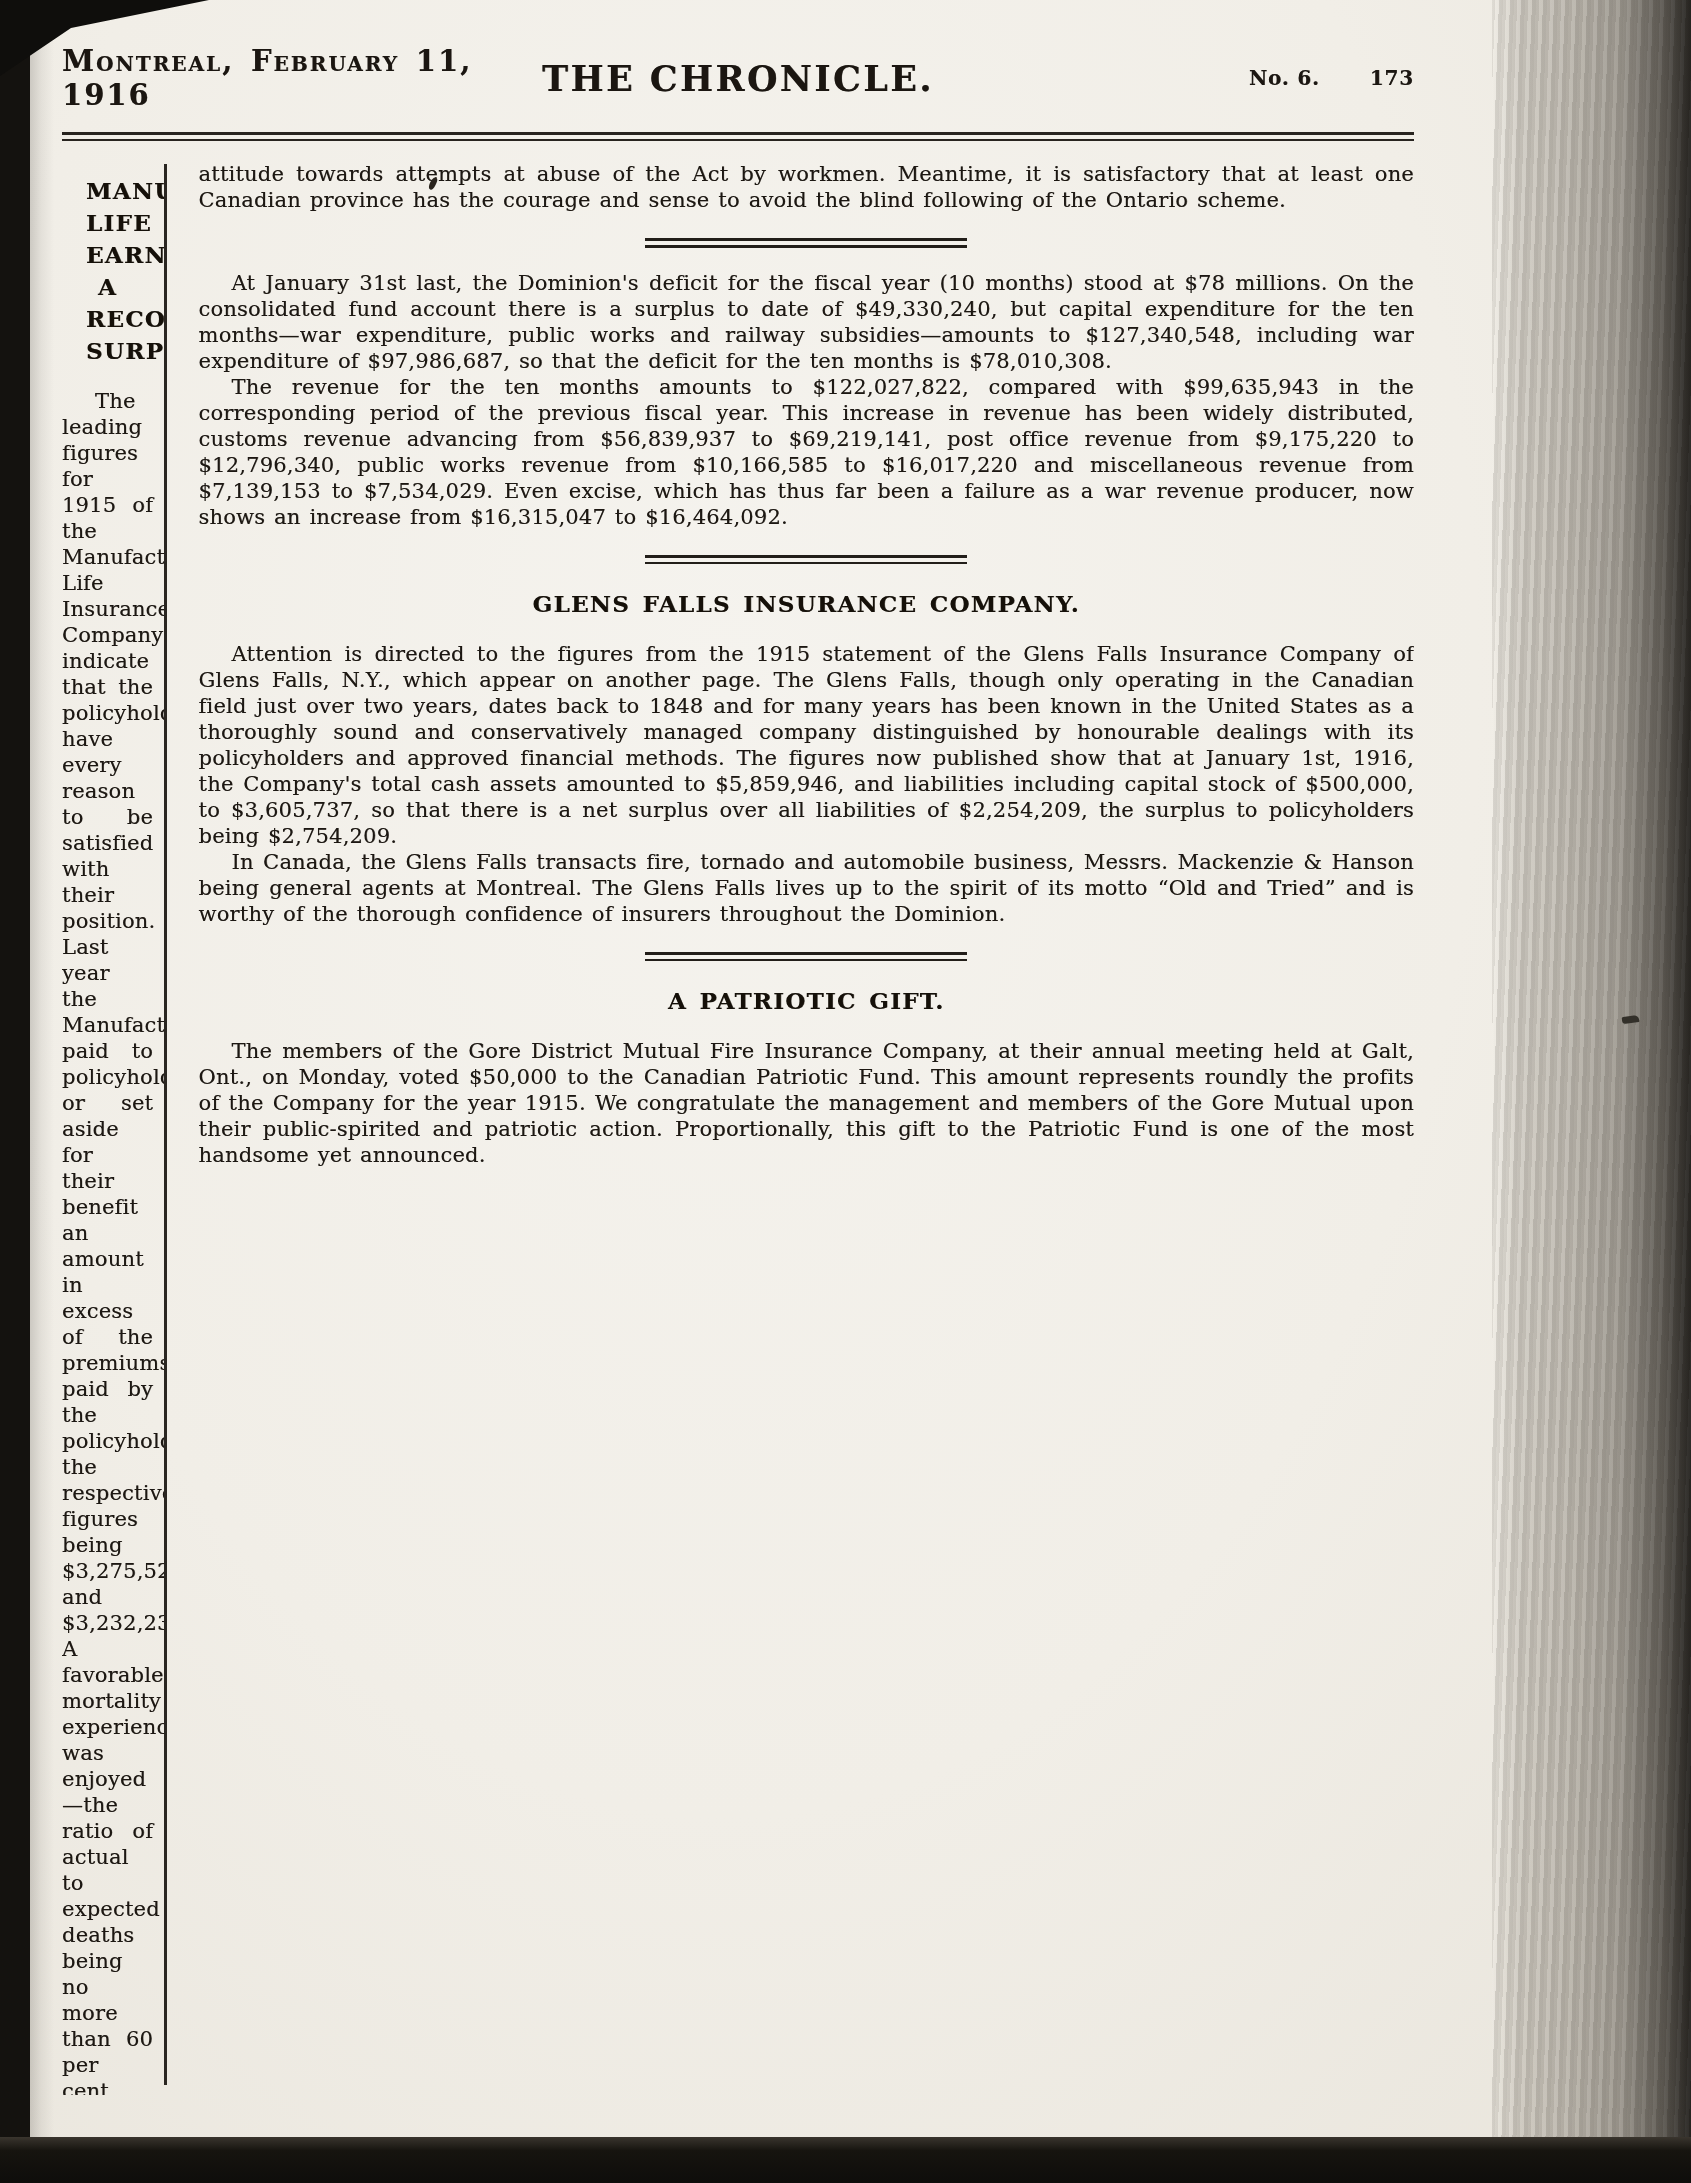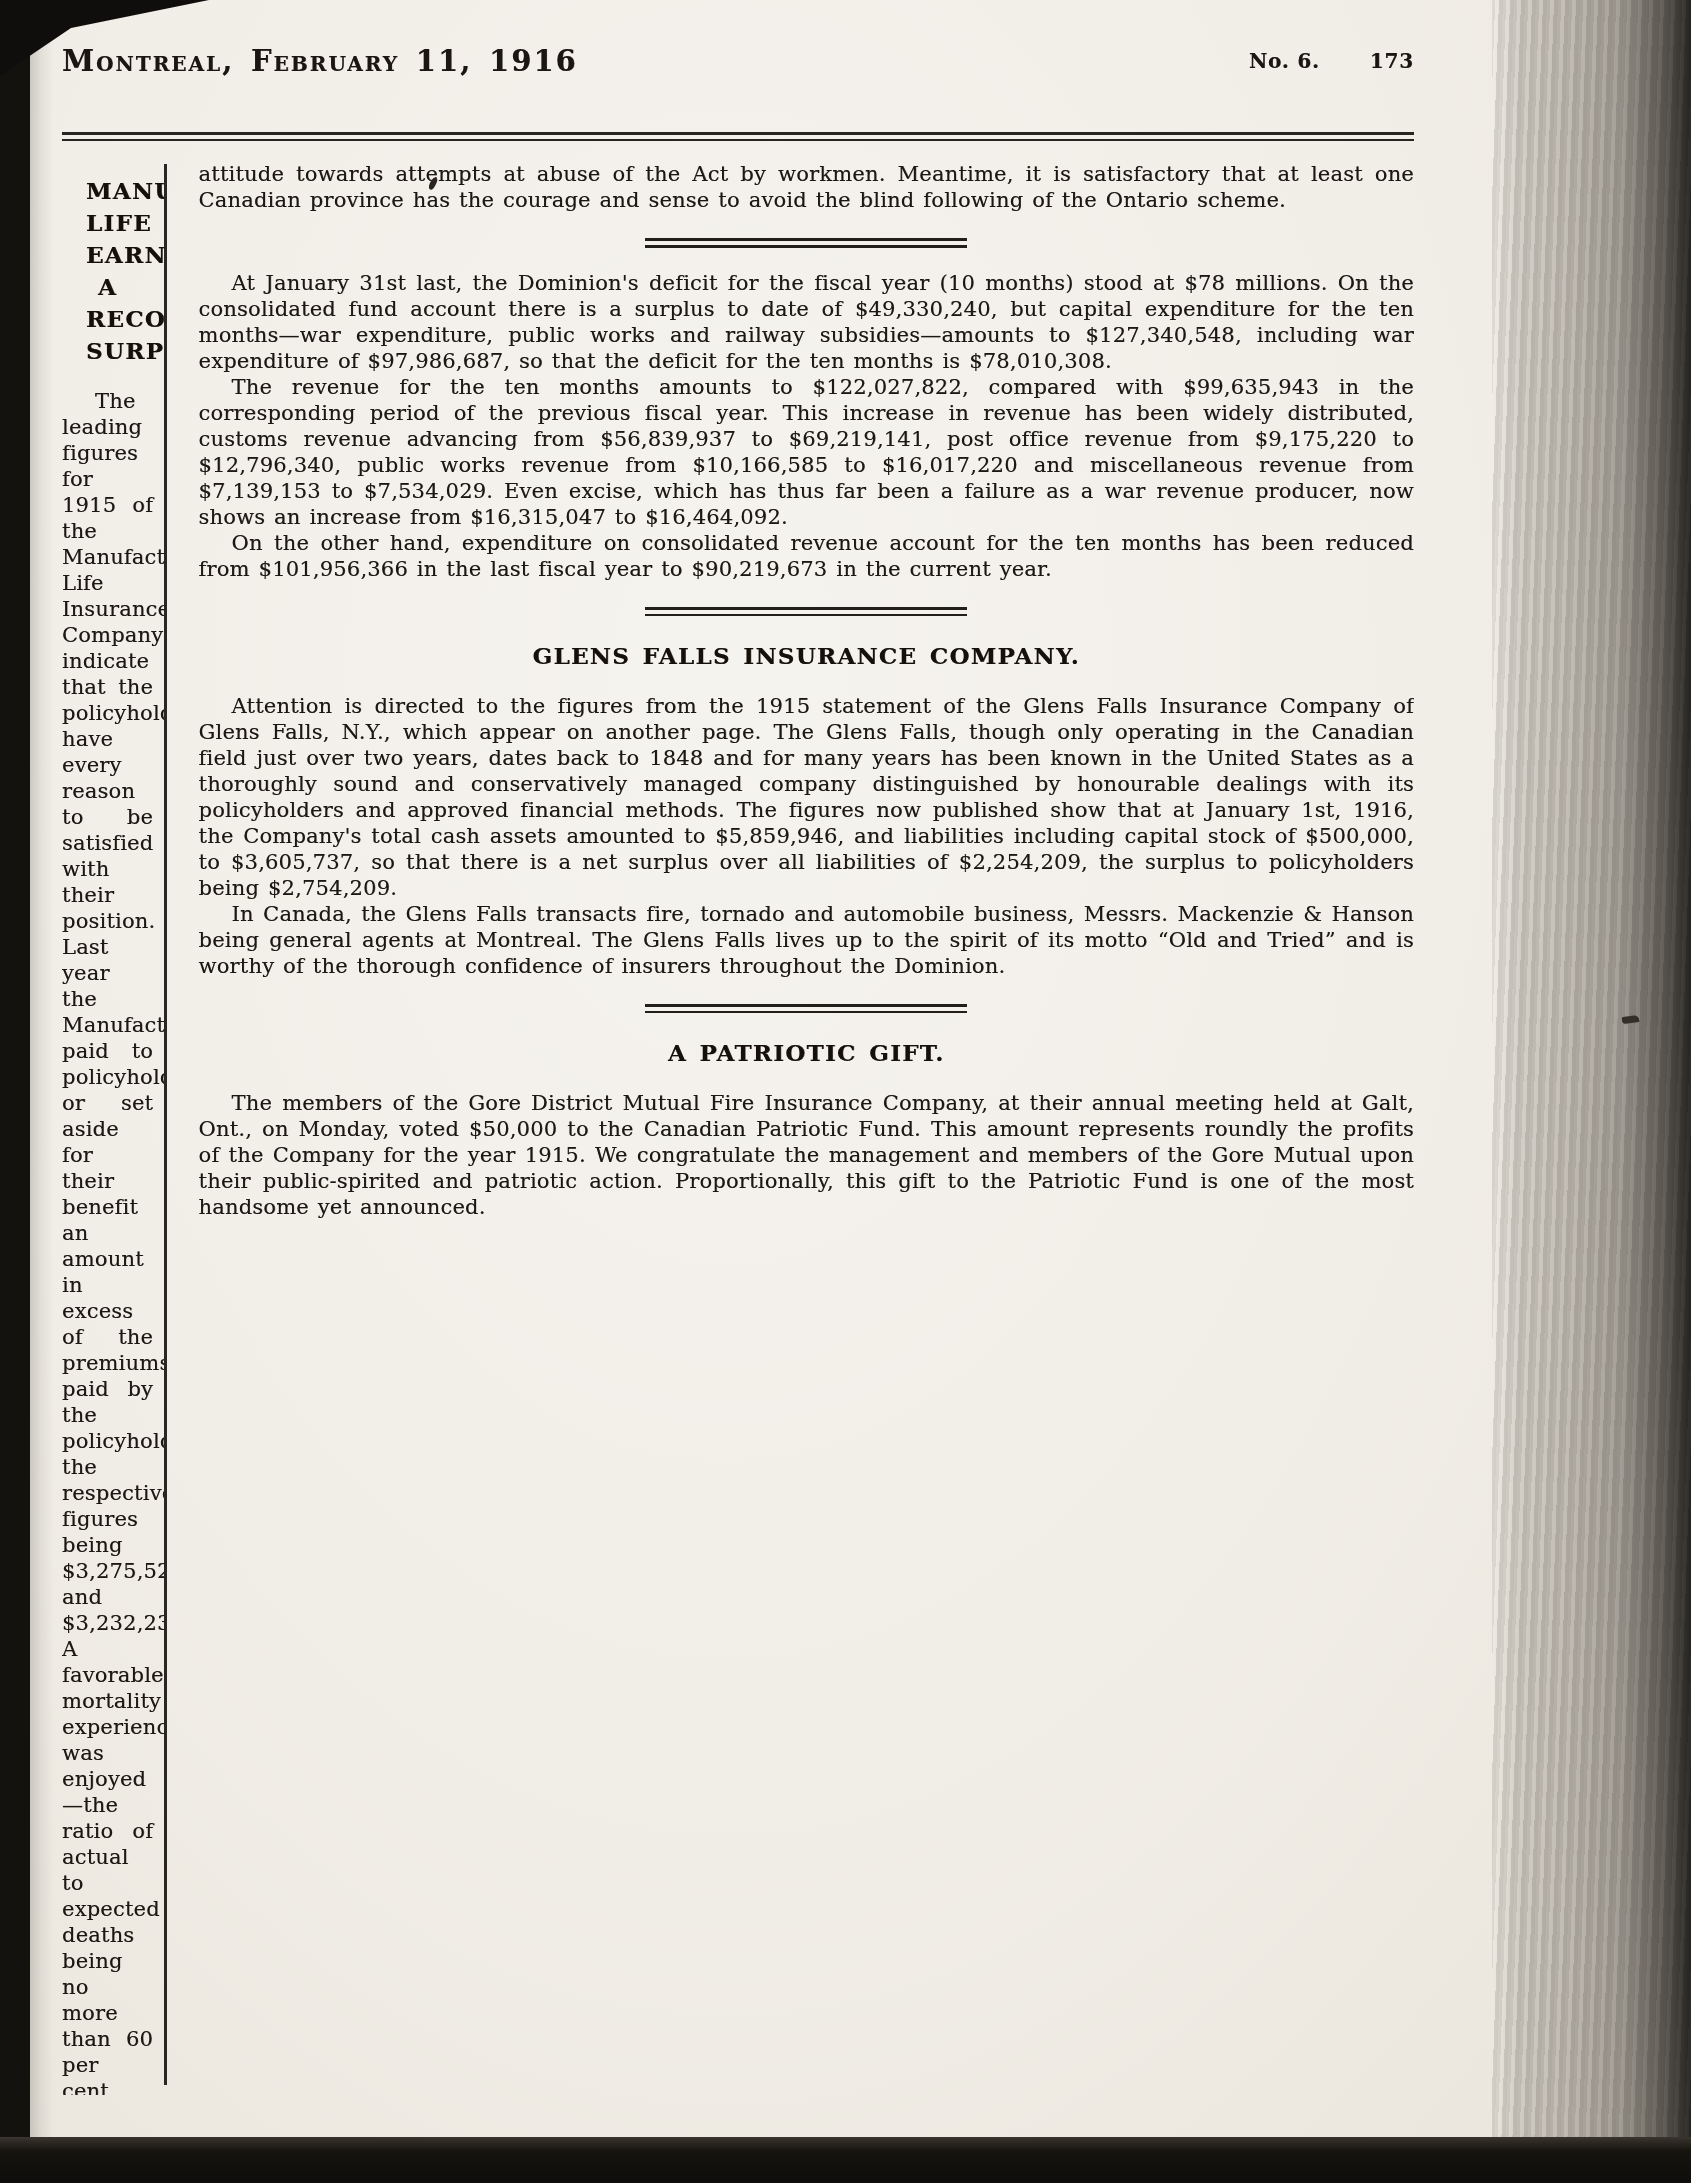--- a/index.html
+++ b/index.html
@@ -120,20 +120,21 @@
   .article-separator .bar1 { height: 3.2px; background: #221e19; margin-bottom: 4px; }
   .article-separator .bar2 { height: 2.4px; background: #221e19; }
 </style>
 </head>
 <body>
 
 <div class="paper"></div>
 
 <div class="header">
   <div class="dateline">Montreal, February 11, 1916</div>
+  <div class="masthead">THE CHRONICLE.</div>
   <div class="issue-block">
     <span>No. 6.</span><span class="page-no">173</span>
   </div>
 </div>
 <div class="header-rule"></div>
 
 <div class="columns">
   <div class="col col-left">
       <article>
         <h2 class="article-title">MANUFACTURERS LIFE EARNS A RECORD SURPLUS.</h2>
@@ -145,21 +146,20 @@
       <article>
         <p class="article-paragraph no-indent">attitude towards attempts at abuse of the Act by workmen. Meantime, it is satisfactory that at least one Canadian province has the courage and sense to avoid the blind following of the Ontario scheme.</p>
         <div class="article-separator">
           <div class="bar1"></div>
           <div class="bar2"></div>
         </div>
       </article>
       <article>
         <p class="article-paragraph">At January 31st last, the Dominion's deficit for the fiscal year (10 months) stood at $78 millions. On the consolidated fund account there is a surplus to date of $49,330,240, but capital expenditure for the ten months—war expenditure, public works and railway subsidies—amounts to $127,340,548, including war expenditure of $97,986,687, so that the deficit for the ten months is $78,010,308.</p>
         <p class="article-paragraph">The revenue for the ten months amounts to $122,027,822, compared with $99,635,943 in the corresponding period of the previous fiscal year. This increase in revenue has been widely distributed, customs revenue advancing from $56,839,937 to $69,219,141, post office revenue from $9,175,220 to $12,796,340, public works revenue from $10,166,585 to $16,017,220 and miscellaneous revenue from $7,139,153 to $7,534,029. Even excise, which has thus far been a failure as a war revenue producer, now shows an increase from $16,315,047 to $16,464,092.</p>
-        <p class="article-paragraph">On the other hand, expenditure on consolidated revenue account for the ten months has been reduced from $101,956,366 in the last fiscal year to $90,219,673 in the current year.</p>
         <div class="article-separator">
           <div class="bar1"></div>
           <div class="bar2"></div>
         </div>
       </article>
       <article>
         <h2 class="article-title">GLENS FALLS INSURANCE COMPANY.</h2>
         <p class="article-paragraph">Attention is directed to the figures from the 1915 statement of the Glens Falls Insurance Company of Glens Falls, N.Y., which appear on another page. The Glens Falls, though only operating in the Canadian field just over two years, dates back to 1848 and for many years has been known in the United States as a thoroughly sound and conservatively managed company distinguished by honourable dealings with its policyholders and approved financial methods. The figures now published show that at January 1st, 1916, the Company's total cash assets amounted to $5,859,946, and liabilities including capital stock of $500,000, to $3,605,737, so that there is a net surplus over all liabilities of $2,254,209, the surplus to policyholders being $2,754,209.</p>
         <p class="article-paragraph">In Canada, the Glens Falls transacts fire, tornado and automobile business, Messrs. Mackenzie &amp; Hanson being general agents at Montreal. The Glens Falls lives up to the spirit of its motto “Old and Tried” and is worthy of the thorough confidence of insurers throughout the Dominion.</p>
         <div class="article-separator">

